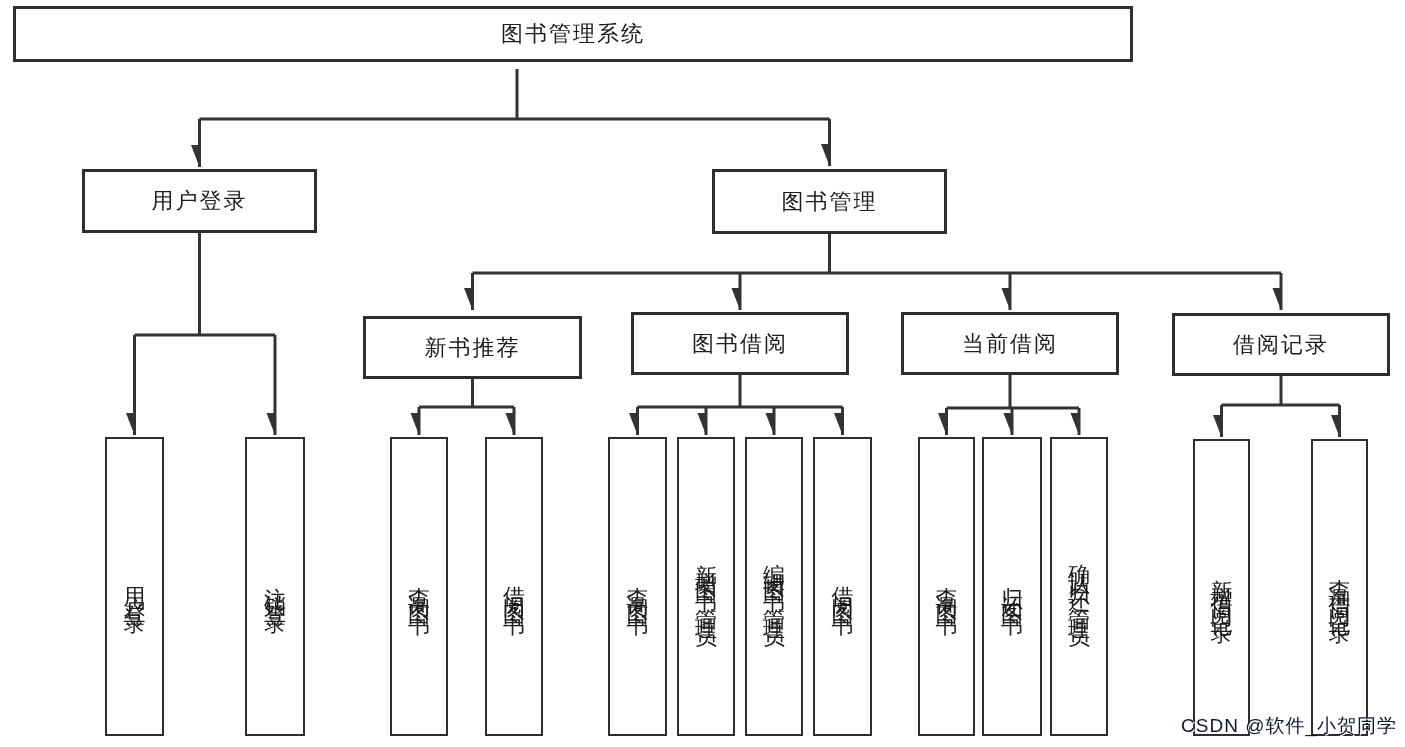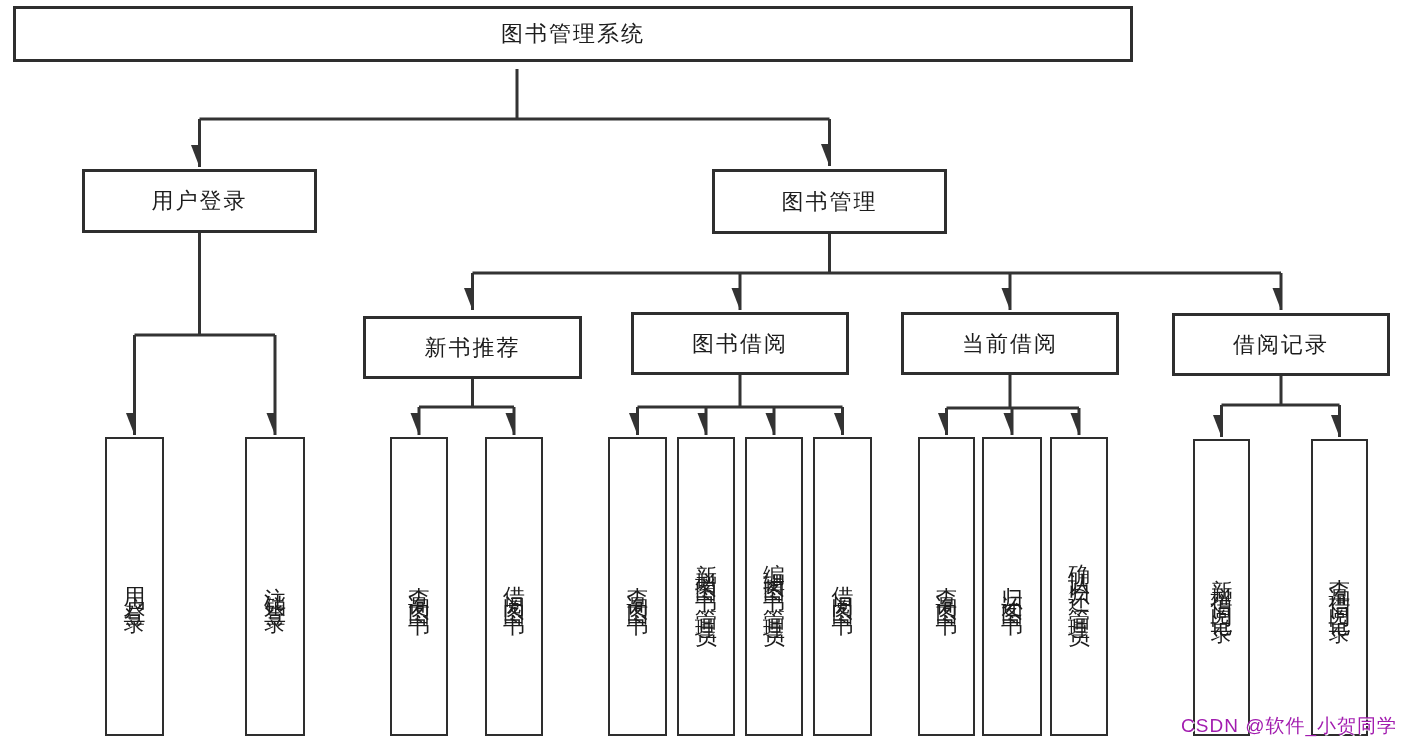--- a/index.html
+++ b/index.html
@@ -44,21 +44,21 @@
     font-size: 22px;
     letter-spacing: 9px;
     line-height: 1.1;
   }
   .watermark {
     position: absolute;
     right: 8px;
     bottom: 8px;
     font-size: 19px;
     letter-spacing: 1px;
-    color: #a21caf;
+    color: #0f172a;
     text-shadow: 1px 1px 0 #ffffff;
     white-space: nowrap;
     pointer-events: none;
   }
 </style>
 </head>
 <body>
 
 <div class="canvas">
 

